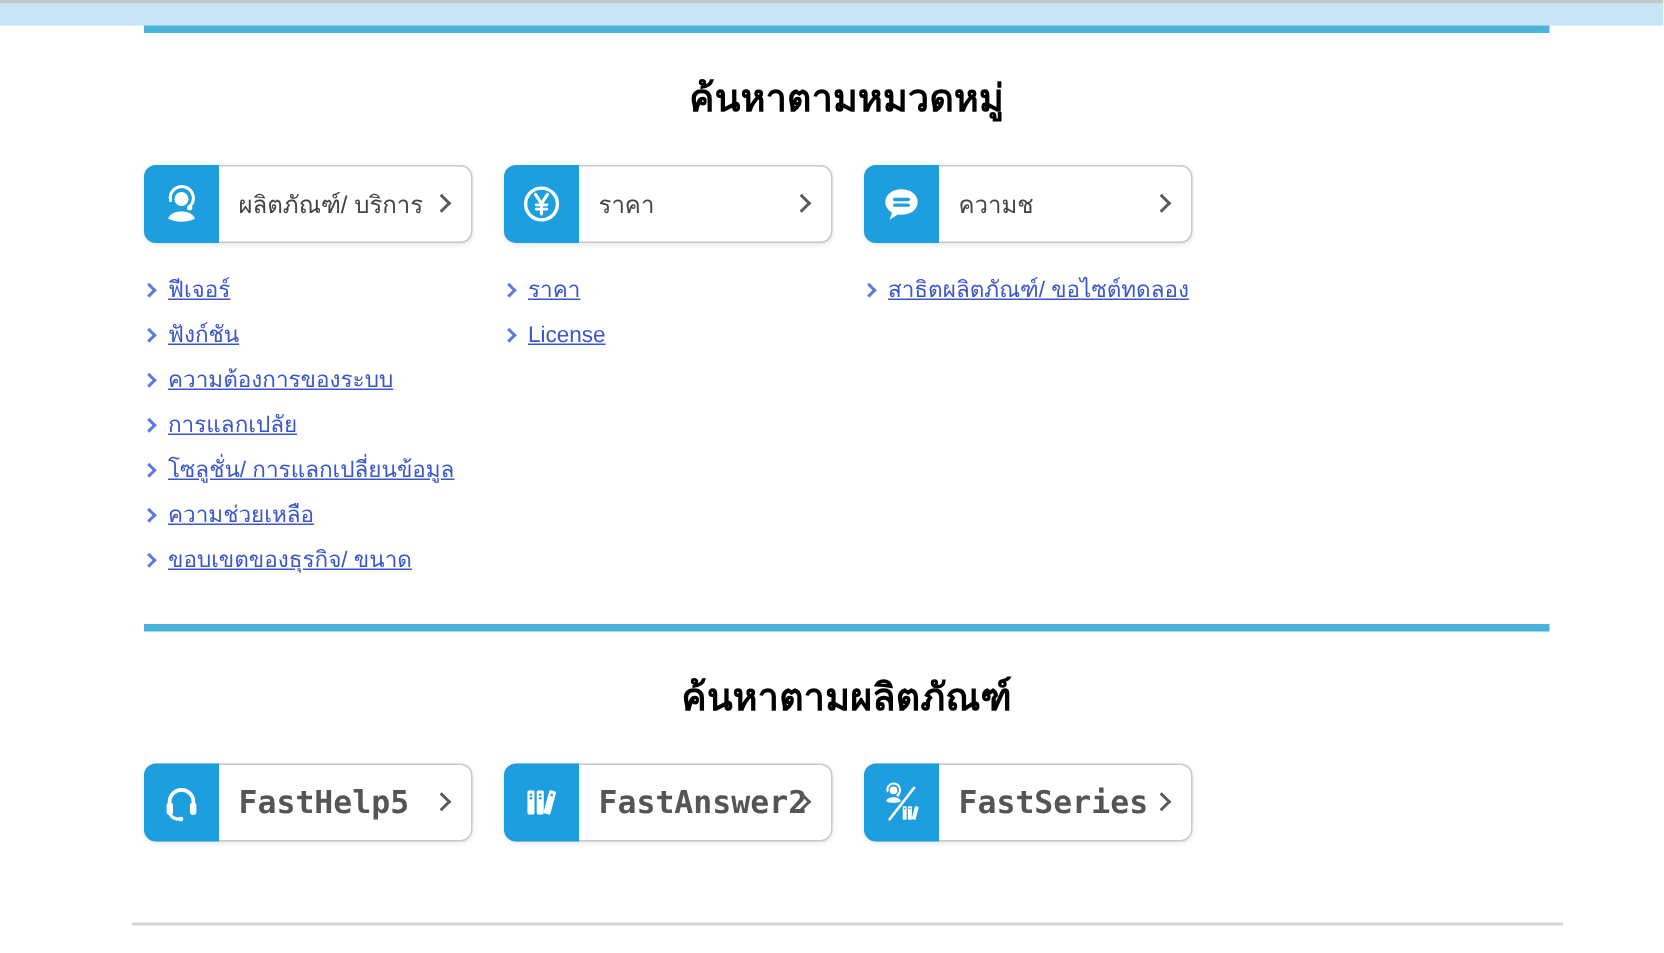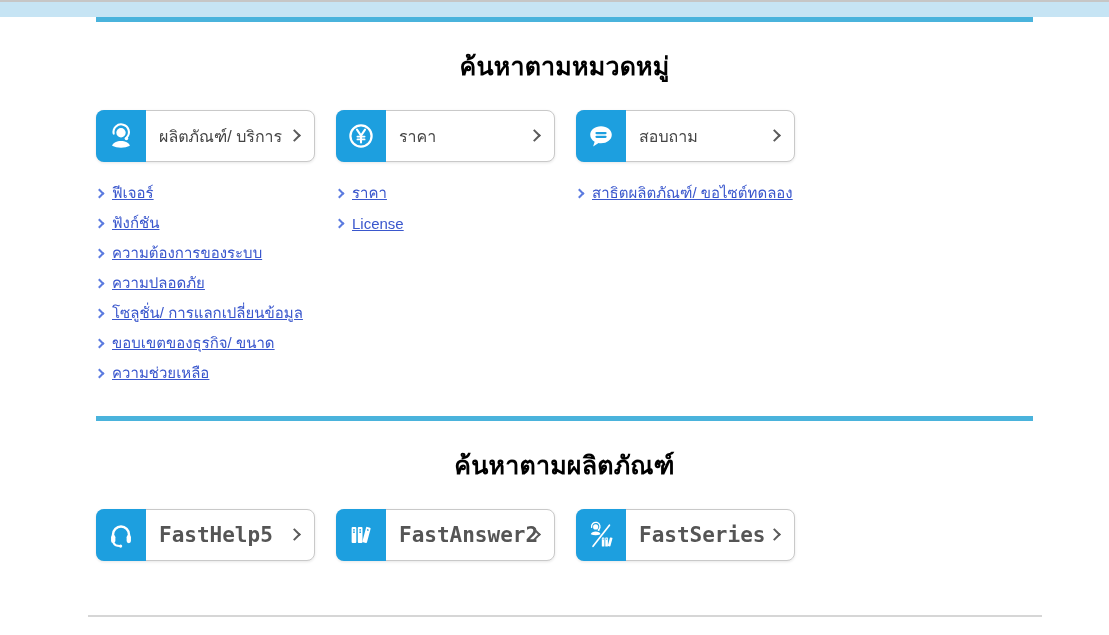--- a/index.html
+++ b/index.html
@@ -138,33 +138,33 @@
         <li>
             <span class="mark"></span>
             <a>ฟังก์ชัน</a>
           </li>
         <li>
             <span class="mark"></span>
             <a>ความต้องการของระบบ</a>
           </li>
         <li>
             <span class="mark"></span>
-            <a>ความปลอดภัย</a>
+            <a>การแลกเปลัย</a>
           </li>
         <li>
             <span class="mark"></span>
             <a>โซลูชั่น/ การแลกเปลี่ยนข้อมูล</a>
           </li>
         <li>
             <span class="mark"></span>
+            <a>ความช่วยเหลือ</a>
+          </li>
+        <li>
+            <span class="mark"></span>
             <a>ขอบเขตของธุรกิจ/ ขนาด</a>
-          </li>
-        <li>
-            <span class="mark"></span>
-            <a>ความช่วยเหลือ</a>
           </li>
       </ul>
     </div>
 
     <div class="col">
       <div class="card">
         <span class="card-icon">
           <svg viewBox="0 0 32 32" width="30" height="30">
             <circle cx="16" cy="16" r="11.3" fill="none" stroke="#fff" stroke-width="2.4"></circle>
             <path d="M11.7 9.2 L16 15.6 L20.3 9.2" fill="none" stroke="#fff" stroke-width="2.2" stroke-linecap="round"></path>
@@ -189,21 +189,21 @@
 
     <div class="col">
       <div class="card">
         <span class="card-icon">
           <svg viewBox="0 0 32 32" width="30" height="30">
             <path d="M16 5.5 C9.4 5.5 4.5 9.4 4.5 14.6 C4.5 17.8 6.4 20.5 9.2 22.1 L7.6 27.2 L13.4 23.5 C14.2 23.6 15.1 23.7 16 23.7 C22.6 23.7 27.5 19.8 27.5 14.6 C27.5 9.4 22.6 5.5 16 5.5 Z" fill="#fff"></path>
             <rect x="10" y="11.6" width="12" height="2.4" rx="1.2" fill="#1d9fdf"></rect>
             <rect x="10" y="15.6" width="12" height="2.4" rx="1.2" fill="#1d9fdf"></rect>
           </svg>
         </span>
-        <span class="card-label">สอบถาม</span>
+        <span class="card-label">ความช</span>
         <span class="chev"></span>
       </div>
       <ul class="links">
         <li>
             <span class="mark"></span>
             <a>สาธิตผลิตภัณฑ์/ ขอไซต์ทดลอง</a>
           </li>
       </ul>
     </div>
 

